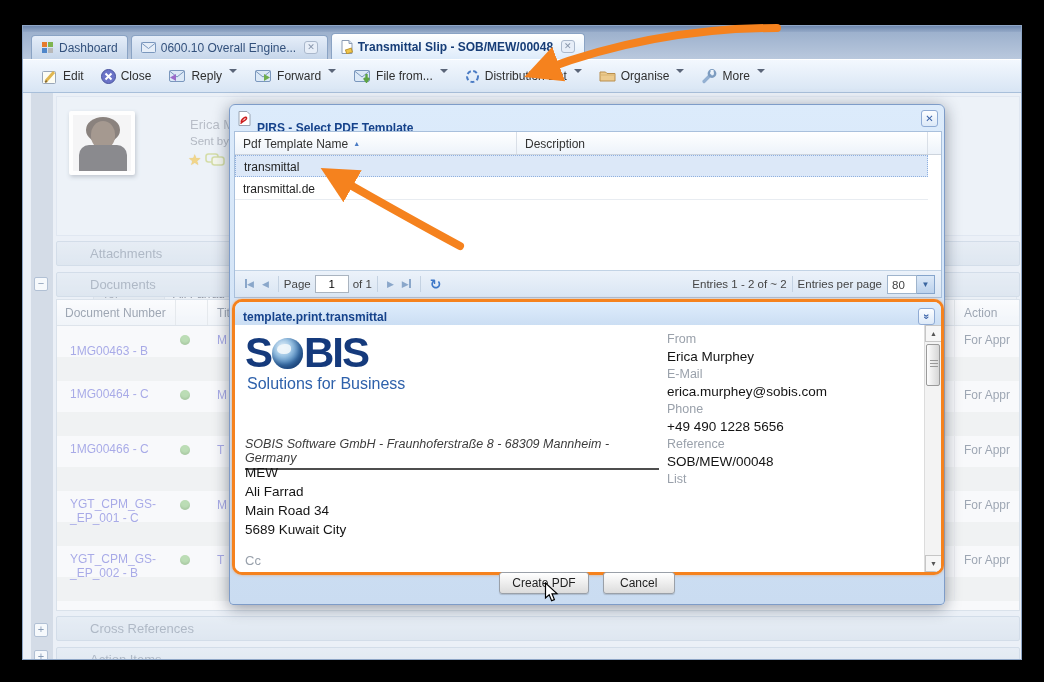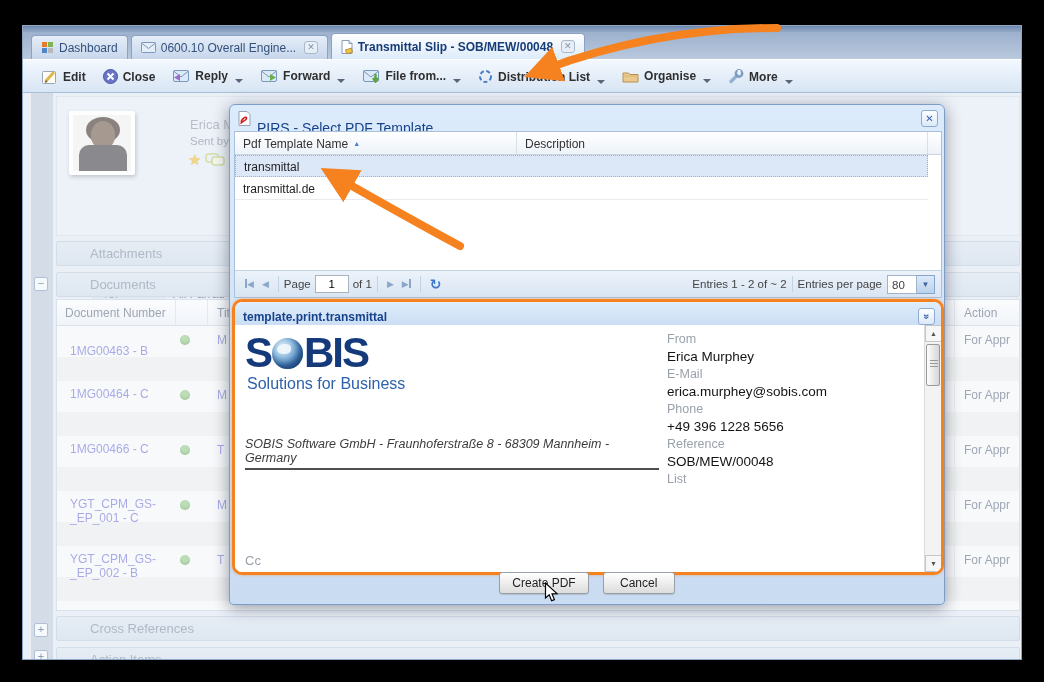--- a/index.html
+++ b/index.html
@@ -7,21 +7,21 @@
   .stage{position:relative;width:1044px;height:682px;background:radial-gradient(circle at 50% 45%, #000 70%, #000 100%);overflow:hidden;}
   .app{position:absolute;left:22px;top:25px;width:1000px;height:635px;background:#dde7f2;overflow:hidden;border:1px solid #8ea6c6;}
   
   .topstrip{position:absolute;left:0;top:0;width:100%;height:6px;background:linear-gradient(#6e87ae,#94a9c7);}
   .tabbar{position:absolute;left:0;top:6px;width:100%;height:27px;background:linear-gradient(#9db1cd,#b9c8dd);display:flex;align-items:flex-end;padding-left:8px;gap:3px;}
   .tab{height:24px;display:flex;align-items:center;gap:5px;padding:0 9px;border:1px solid #8aa3c4;border-bottom:none;border-radius:4px 4px 0 0;background:linear-gradient(#e6eef9,#c6d6ea);color:#33517c;font-size:12px;white-space:nowrap;}
   .tab.active{background:linear-gradient(#ffffff,#ddebfa);color:#173d77;font-weight:bold;height:26px;justify-content:flex-end;}
   .tab .tclose{font-size:9px;color:#8795ab;border:1px solid #aab8cc;border-radius:3px;background:#e7eef8;line-height:9px;padding:1px 2px;margin-left:3px;}
   
   .toolbar{position:absolute;left:0;top:33px;width:100%;height:34px;background:linear-gradient(#f3f8fe,#d8e5f4);border-top:1px solid #fff;border-bottom:1px solid #a8bfda;display:flex;align-items:center;padding-left:14px;gap:7px;}
-  .tbtn{display:flex;align-items:flex-end;gap:5px;color:#2f2f2f;font-size:12px;padding:3px 5px;border-radius:3px;white-space:nowrap;font-weight:bold;}
+  .tbtn{display:flex;align-items:flex-start;gap:5px;color:#2f2f2f;font-size:12px;padding:3px 5px;border-radius:3px;white-space:nowrap;}
   .caret{width:0;height:0;border-left:4px solid transparent;border-right:4px solid transparent;border-top:4px solid #5a6activi;border-top:4px solid #5a6578;margin-left:2px;}
   
   .content{position:absolute;left:0;top:67px;width:100%;height:568px;background:#dee7f2;overflow:hidden;}
   .gutter{position:absolute;left:8px;top:0;width:22px;height:100%;background:#b7c5d8;}
   .gbox{position:absolute;left:3px;width:14px;height:14px;background:#f0f5fb;border:1px solid #7d96b8;color:#3a5a85;font-size:11px;line-height:11px;text-align:center;border-radius:2px;}
   .hdr-panel{position:absolute;left:33px;top:3px;width:964px;height:140px;background:#e1eaf4;border:1px solid #cbd8e8;}
   .avatar{position:absolute;left:12px;top:14px;width:66px;height:64px;background:#efeff1;border:4px solid #fdfdfd;box-shadow:1px 2px 4px rgba(60,70,90,.45);border-radius:2px;overflow:hidden;}
   .avatar .head{position:absolute;left:18px;top:6px;width:24px;height:28px;border-radius:50% 50% 46% 46%;background:#6a5547;}
   .avatar .hair{position:absolute;left:13px;top:2px;width:34px;height:26px;border-radius:50%;background:#3d3028;}
   .avatar .body{position:absolute;left:6px;top:30px;width:48px;height:28px;border-radius:10px 10px 0 0;background:#3c3c44;}
@@ -49,21 +49,21 @@
   .trow .num{position:absolute;left:13px;top:6px;width:110px;font-size:12px;color:#6e72d8;line-height:14px;}
   .trow .dot{position:absolute;left:123px;top:9px;width:10px;height:10px;border-radius:50%;background:#8fc785;box-shadow:inset 0 -2px 2px rgba(90,140,80,.5);}
   .trow .ttl{position:absolute;left:160px;top:7px;font-size:12px;color:#6e72d8;}
   .trow .act{position:absolute;left:907px;top:7px;font-size:12px;color:#5d6b80;white-space:nowrap;}
   .vln{position:absolute;top:0;height:100%;width:1px;background:#dfe3e9;}
   
   .mask{position:absolute;left:0;top:67px;width:100%;height:568px;background:rgba(255,255,255,.40);}
   
   .dialog{position:absolute;left:206px;top:78px;width:716px;height:501px;background:linear-gradient(#dcebfb,#cadcf1);border:1px solid #7e9cc8;border-radius:6px 6px 4px 4px;box-shadow:0 3px 16px rgba(20,30,50,.45);}
   .dlg-header{position:absolute;left:0;top:0;width:100%;height:26px;display:flex;align-items:center;padding:0 6px 0 8px;}
-  .dlg-title{color:#15428b;font-weight:normal;font-size:14px;margin-left:6px;flex:1;margin-top:20px;}
+  .dlg-title{color:#15428b;font-weight:bold;font-size:12px;margin-left:6px;flex:1;margin-top:20px;}
   .boxbtn{width:17px;height:17px;border:1px solid #8fabd4;border-radius:3px;background:linear-gradient(#fdfeff,#dce9f8);color:#3a62a8;font-size:10px;font-weight:bold;text-align:center;line-height:15px;}
   .dlg-grid{position:absolute;left:4px;top:26px;width:708px;height:167px;background:#fff;border:1px solid #a9c0dc;}
   .g-head{position:absolute;left:0;top:0;width:100%;height:23px;background:linear-gradient(#ffffff,#edf3fa);border-bottom:1px solid #cdd4dd;font-size:12px;color:#333;}
   .g-head .c1{position:absolute;left:8px;top:5px;}
   .g-head .sort{color:#4a7bc4;font-size:7px;margin-left:5px;vertical-align:2px;}
   .g-head .c2{position:absolute;left:290px;top:5px;}
   .g-head .cb1{position:absolute;left:281px;top:0;width:1px;height:100%;background:#d9dfe7;}
   .g-head .cb2{position:absolute;left:692px;top:0;width:1px;height:100%;background:#d9dfe7;}
   .g-row{position:absolute;left:0;width:693px;height:22px;font-size:12px;color:#222;padding:4px 0 0 8px;border-bottom:1px solid #e8ecf1;}
   .g-row.sel{background:#dce8f8;border:1px dotted #8fb0e0;}
@@ -363,26 +363,32 @@
           <div class="logo">
             <span class="logo-word"><span>S</span><span class="globe"></span><span>BIS</span></span>
             <div class="logo-tag">Solutions for Business</div>
           </div>
           <div class="fields">
             <div class="f-label">From</div>
             <div class="f-value">Erica Murphey</div>
             <div class="f-label">E-Mail</div>
             <div class="f-value">erica.murphey@sobis.com</div>
             <div class="f-label">Phone</div>
-            <div class="f-value">+49 396 1228 5656</div>
+            <div class="f-value">+49 490 1228 5656</div>
             <div class="f-label">Reference</div>
             <div class="f-value">SOB/MEW/00048</div>
             <div class="f-label">List</div>
           </div>
           <div class="company-line">SOBIS Software GmbH - Fraunhoferstraße 8 - 68309 Mannheim - Germany</div>
+          <div class="address">
+            <div>MEW</div>
+            <div>Ali Farrad</div>
+            <div>Main Road 34</div>
+            <div>5689 Kuwait City</div>
+          </div>
           <div class="cc">Cc</div>
           <div class="pv-scroll">
             <div class="sbtn" style="top:0;">▲</div>
             <div class="sthumb"></div>
             <div class="sbtn" style="bottom:0;">▼</div>
           </div>
         </div>
       </div>
 
       <div class="dlg-footer">

